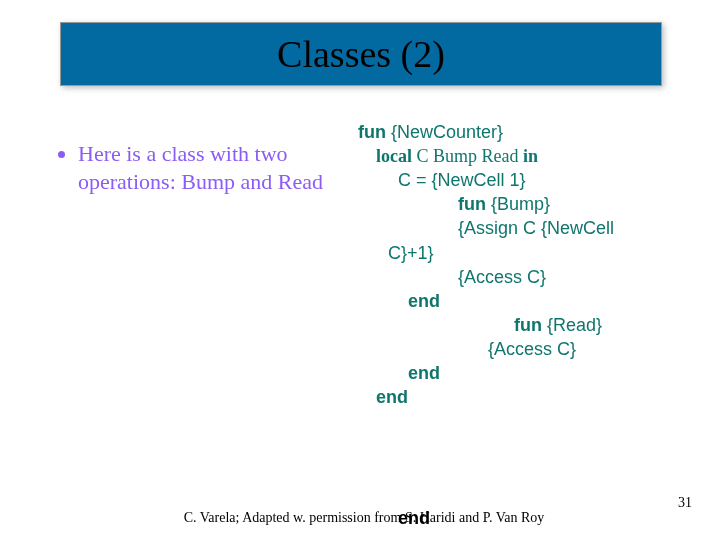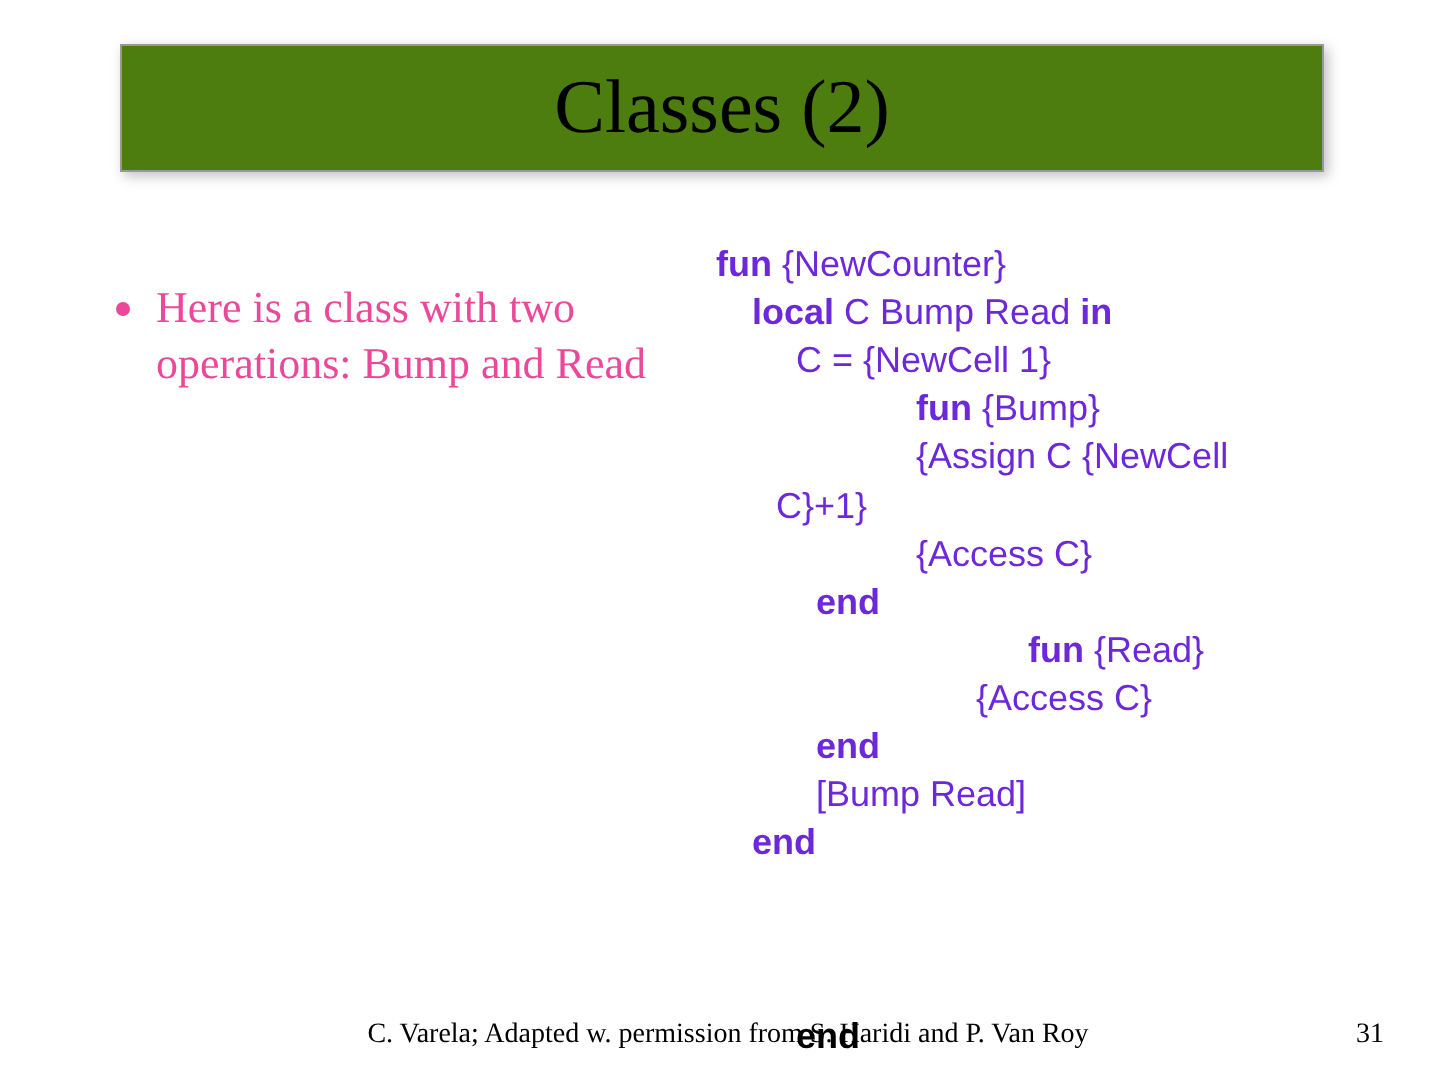--- a/index.html
+++ b/index.html
@@ -13,53 +13,53 @@
     overflow: hidden;
   }
   .title-box {
     position: absolute;
     top: 22px;
     left: 60px;
     width: 600px;
     height: 62px;
     border: 1px solid #999;
     box-shadow: 2px 2px 6px rgba(0,0,0,0.25);
-    background: #4d7c0f;
+    background: #0369a1;
     text-align: center;
   }
   .title-text {
     font-size: 38px;
     line-height: 62px;
     color: #000;
   }
   .bullet-area {
     position: absolute;
     top: 140px;
     left: 54px;
     width: 300px;
     font-size: 22px;
     line-height: 1.28;
-    color: #ec4899;
+    color: #8b5cf6;
   }
   .bullet-area ul {
     margin: 0;
     padding-left: 24px;
   }
   .bullet-area li {
     list-style-type: disc;
   }
   .code-area {
     position: absolute;
     top: 120px;
     left: 358px;
     width: 340px;
     font-family: Arial, Helvetica, sans-serif;
     font-size: 18px;
     line-height: 1.34;
-    color: #6d28d9;
+    color: #0f766e;
   }
   .code-area .kw {
     font-weight: bold;
   }
   .footer {
     position: absolute;
     bottom: 14px;
     left: 0;
     width: 720px;
     font-size: 14px;
@@ -68,21 +68,21 @@
   .footer-credit {
     position: absolute;
     left: 144px;
     bottom: 0;
     width: 440px;
     text-align: center;
   }
   .footer-pagenum {
     position: absolute;
     right: 28px;
-    bottom: 0;
+    bottom: 15px;
   }
   .end-overlap {
     position: absolute;
     left: 398px;
     bottom: 11px;
     font-family: Arial, Helvetica, sans-serif;
     font-size: 18px;
   }
   .end-overlap .kw { font-weight: bold; }
 </style>
@@ -94,31 +94,30 @@
 </div>
 
 <div class="bullet-area">
   <ul>
     <li>Here is a class with two operations: Bump and Read</li>
   </ul>
 </div>
 
 <div class="code-area">
   <div><span class="kw">fun</span><span> {NewCounter}</span></div>
-  <div style="padding-left:18px;"><span class="kw">local</span><span> C Bump Read </span><span class="kw">in</span></div>
+  <div style="padding-left:18px;font-family:Liberation Serif, serif;"><span class="kw">local</span><span> C Bump Read </span><span class="kw">in</span></div>
   <div style="padding-left:40px;"><span>C = {NewCell 1}</span></div>
   <div style="padding-left:100px;"><span class="kw">fun</span><span> {Bump}</span></div>
   <div style="padding-left:100px;"><span>{Assign C {NewCell</span></div>
   <div style="padding-left:30px;"><span>C}+1}</span></div>
   <div style="padding-left:100px;"><span>{Access C}</span></div>
   <div style="padding-left:50px;"><span class="kw">end</span></div>
   <div style="padding-left:60px;text-align:center;"><span class="kw">fun</span><span> {Read}</span></div>
   <div style="padding-left:130px;"><span>{Access C}</span></div>
   <div style="padding-left:50px;"><span class="kw">end</span></div>
-  <div style="padding-left:50px;"><span>[Bump Read]</span></div>
   <div style="padding-left:18px;"><span class="kw">end</span></div>
 </div>
 
 <div class="end-overlap">
   <span class="kw">end</span>
 </div>
 
 <div class="footer">
   <div class="footer-credit">C. Varela;  Adapted w. permission from S. Haridi and P. Van Roy</div>
   <div class="footer-pagenum">31</div>

